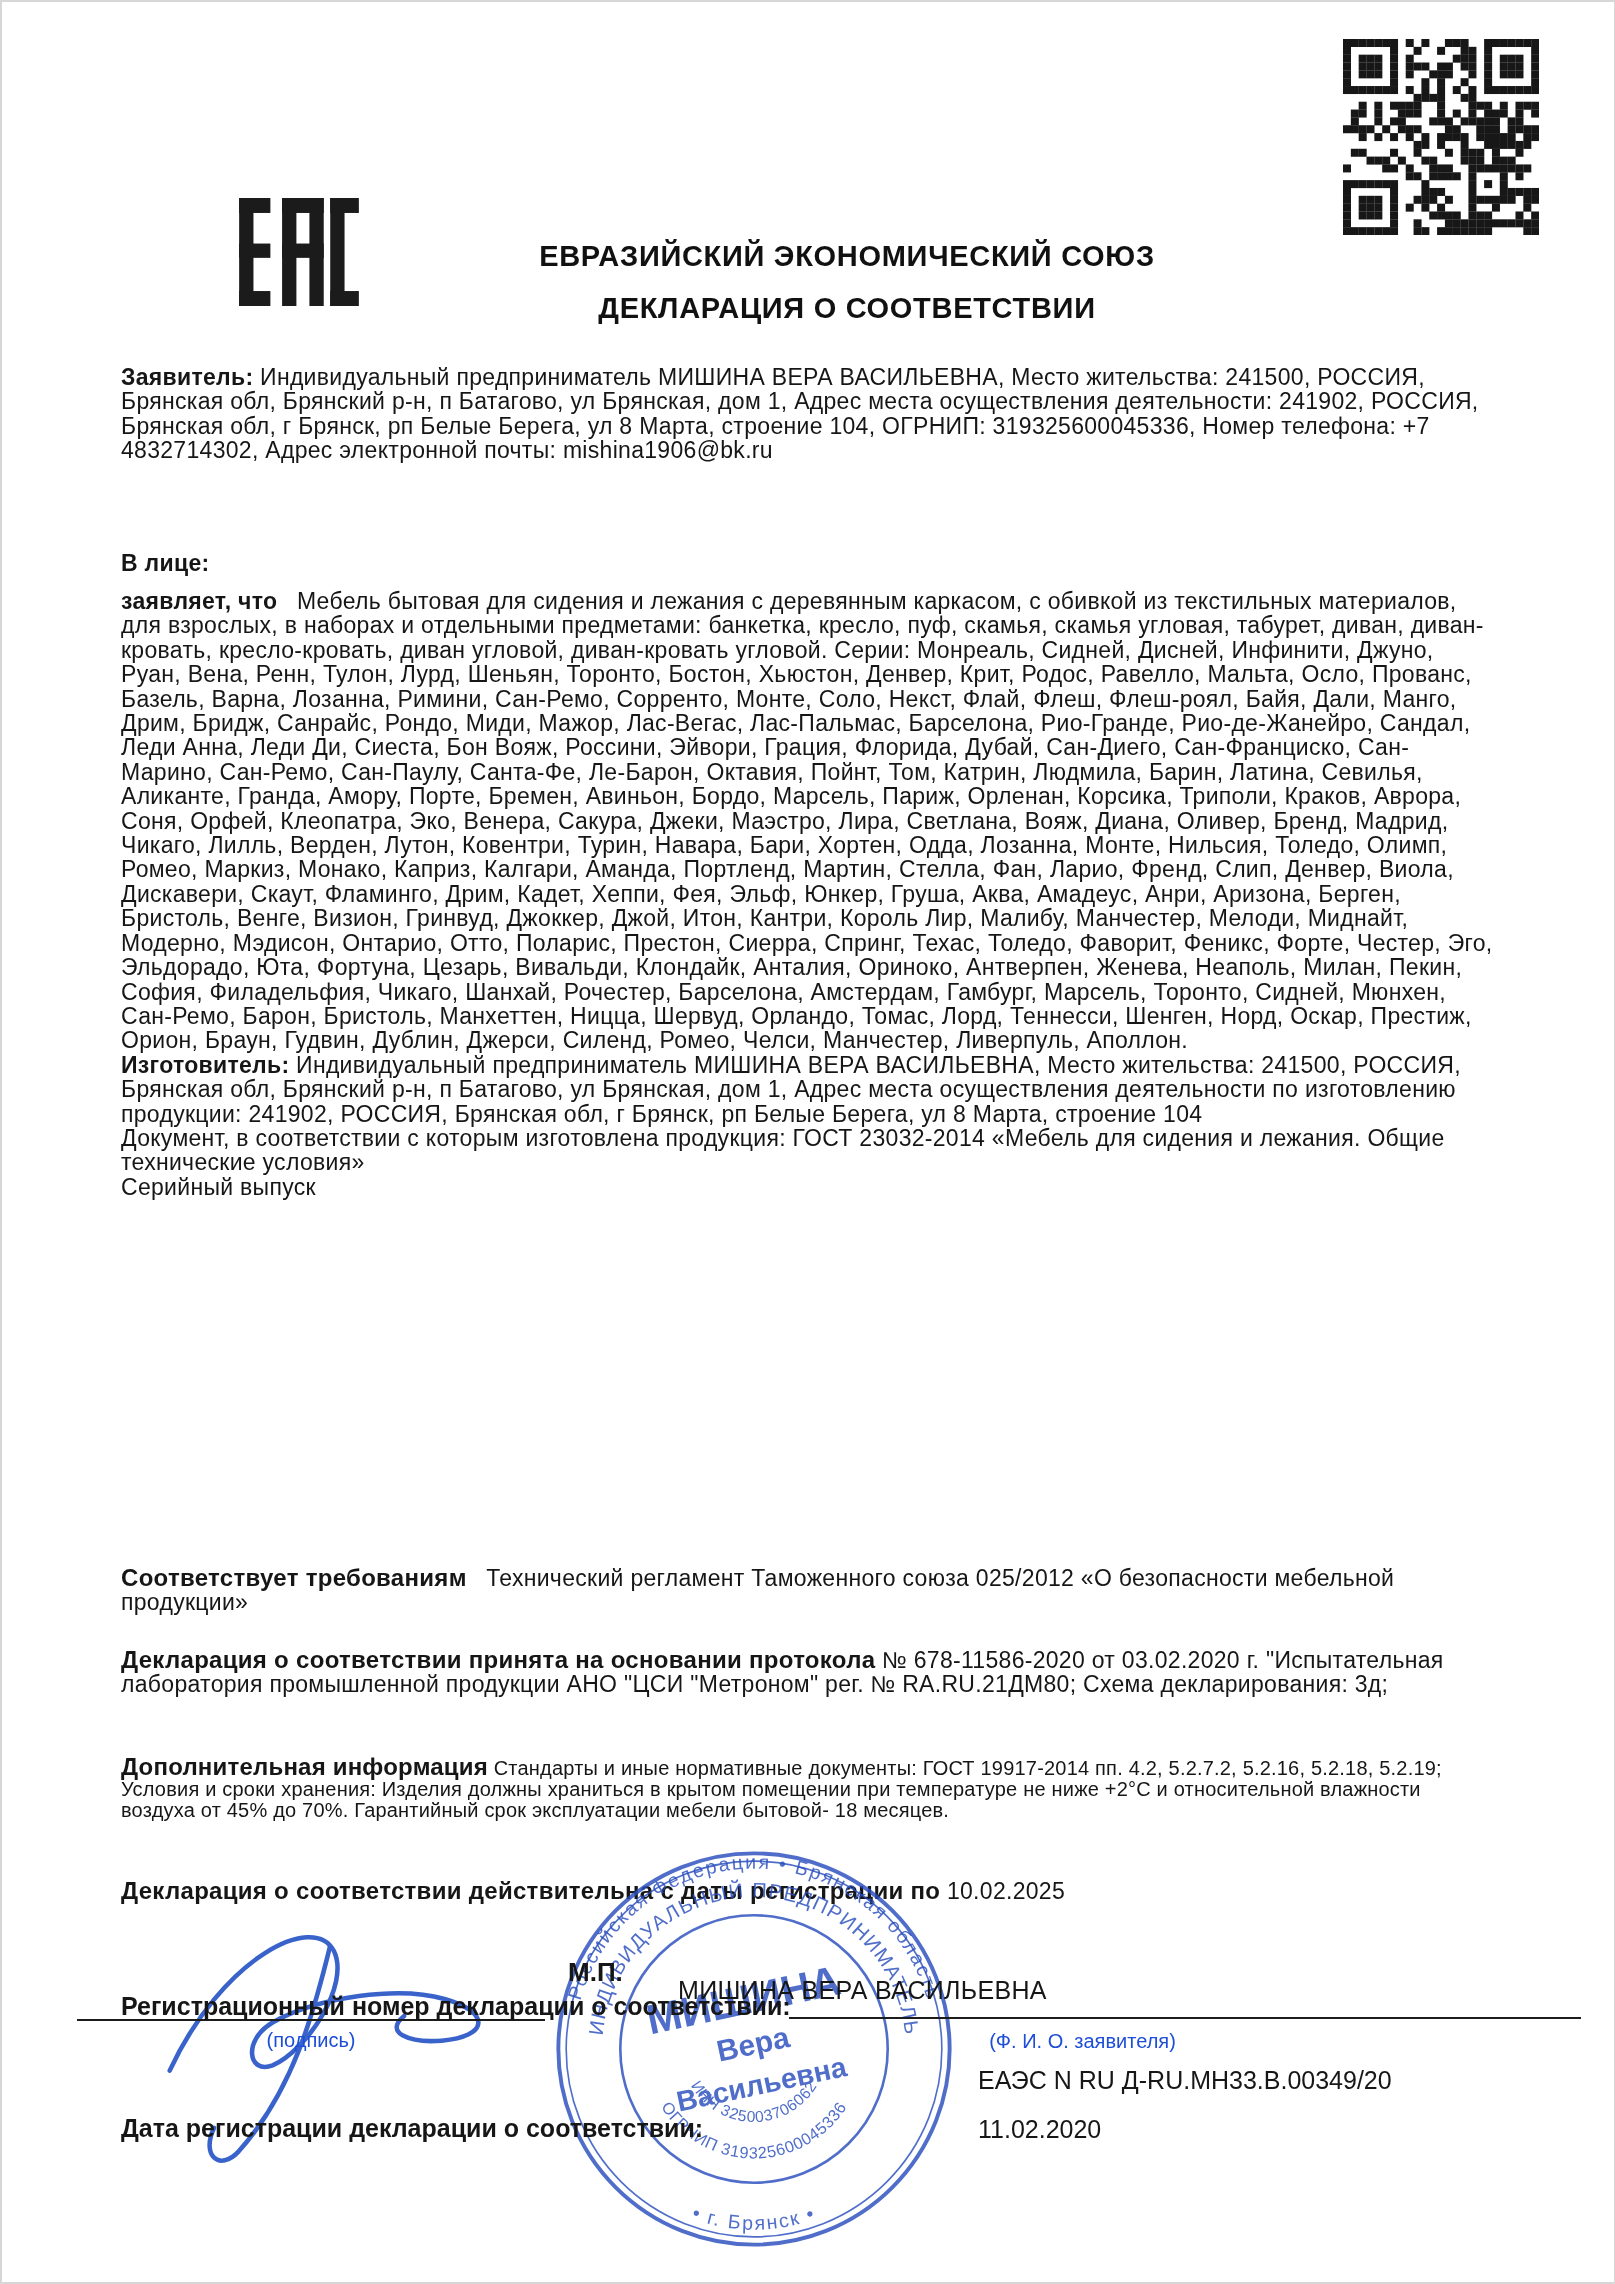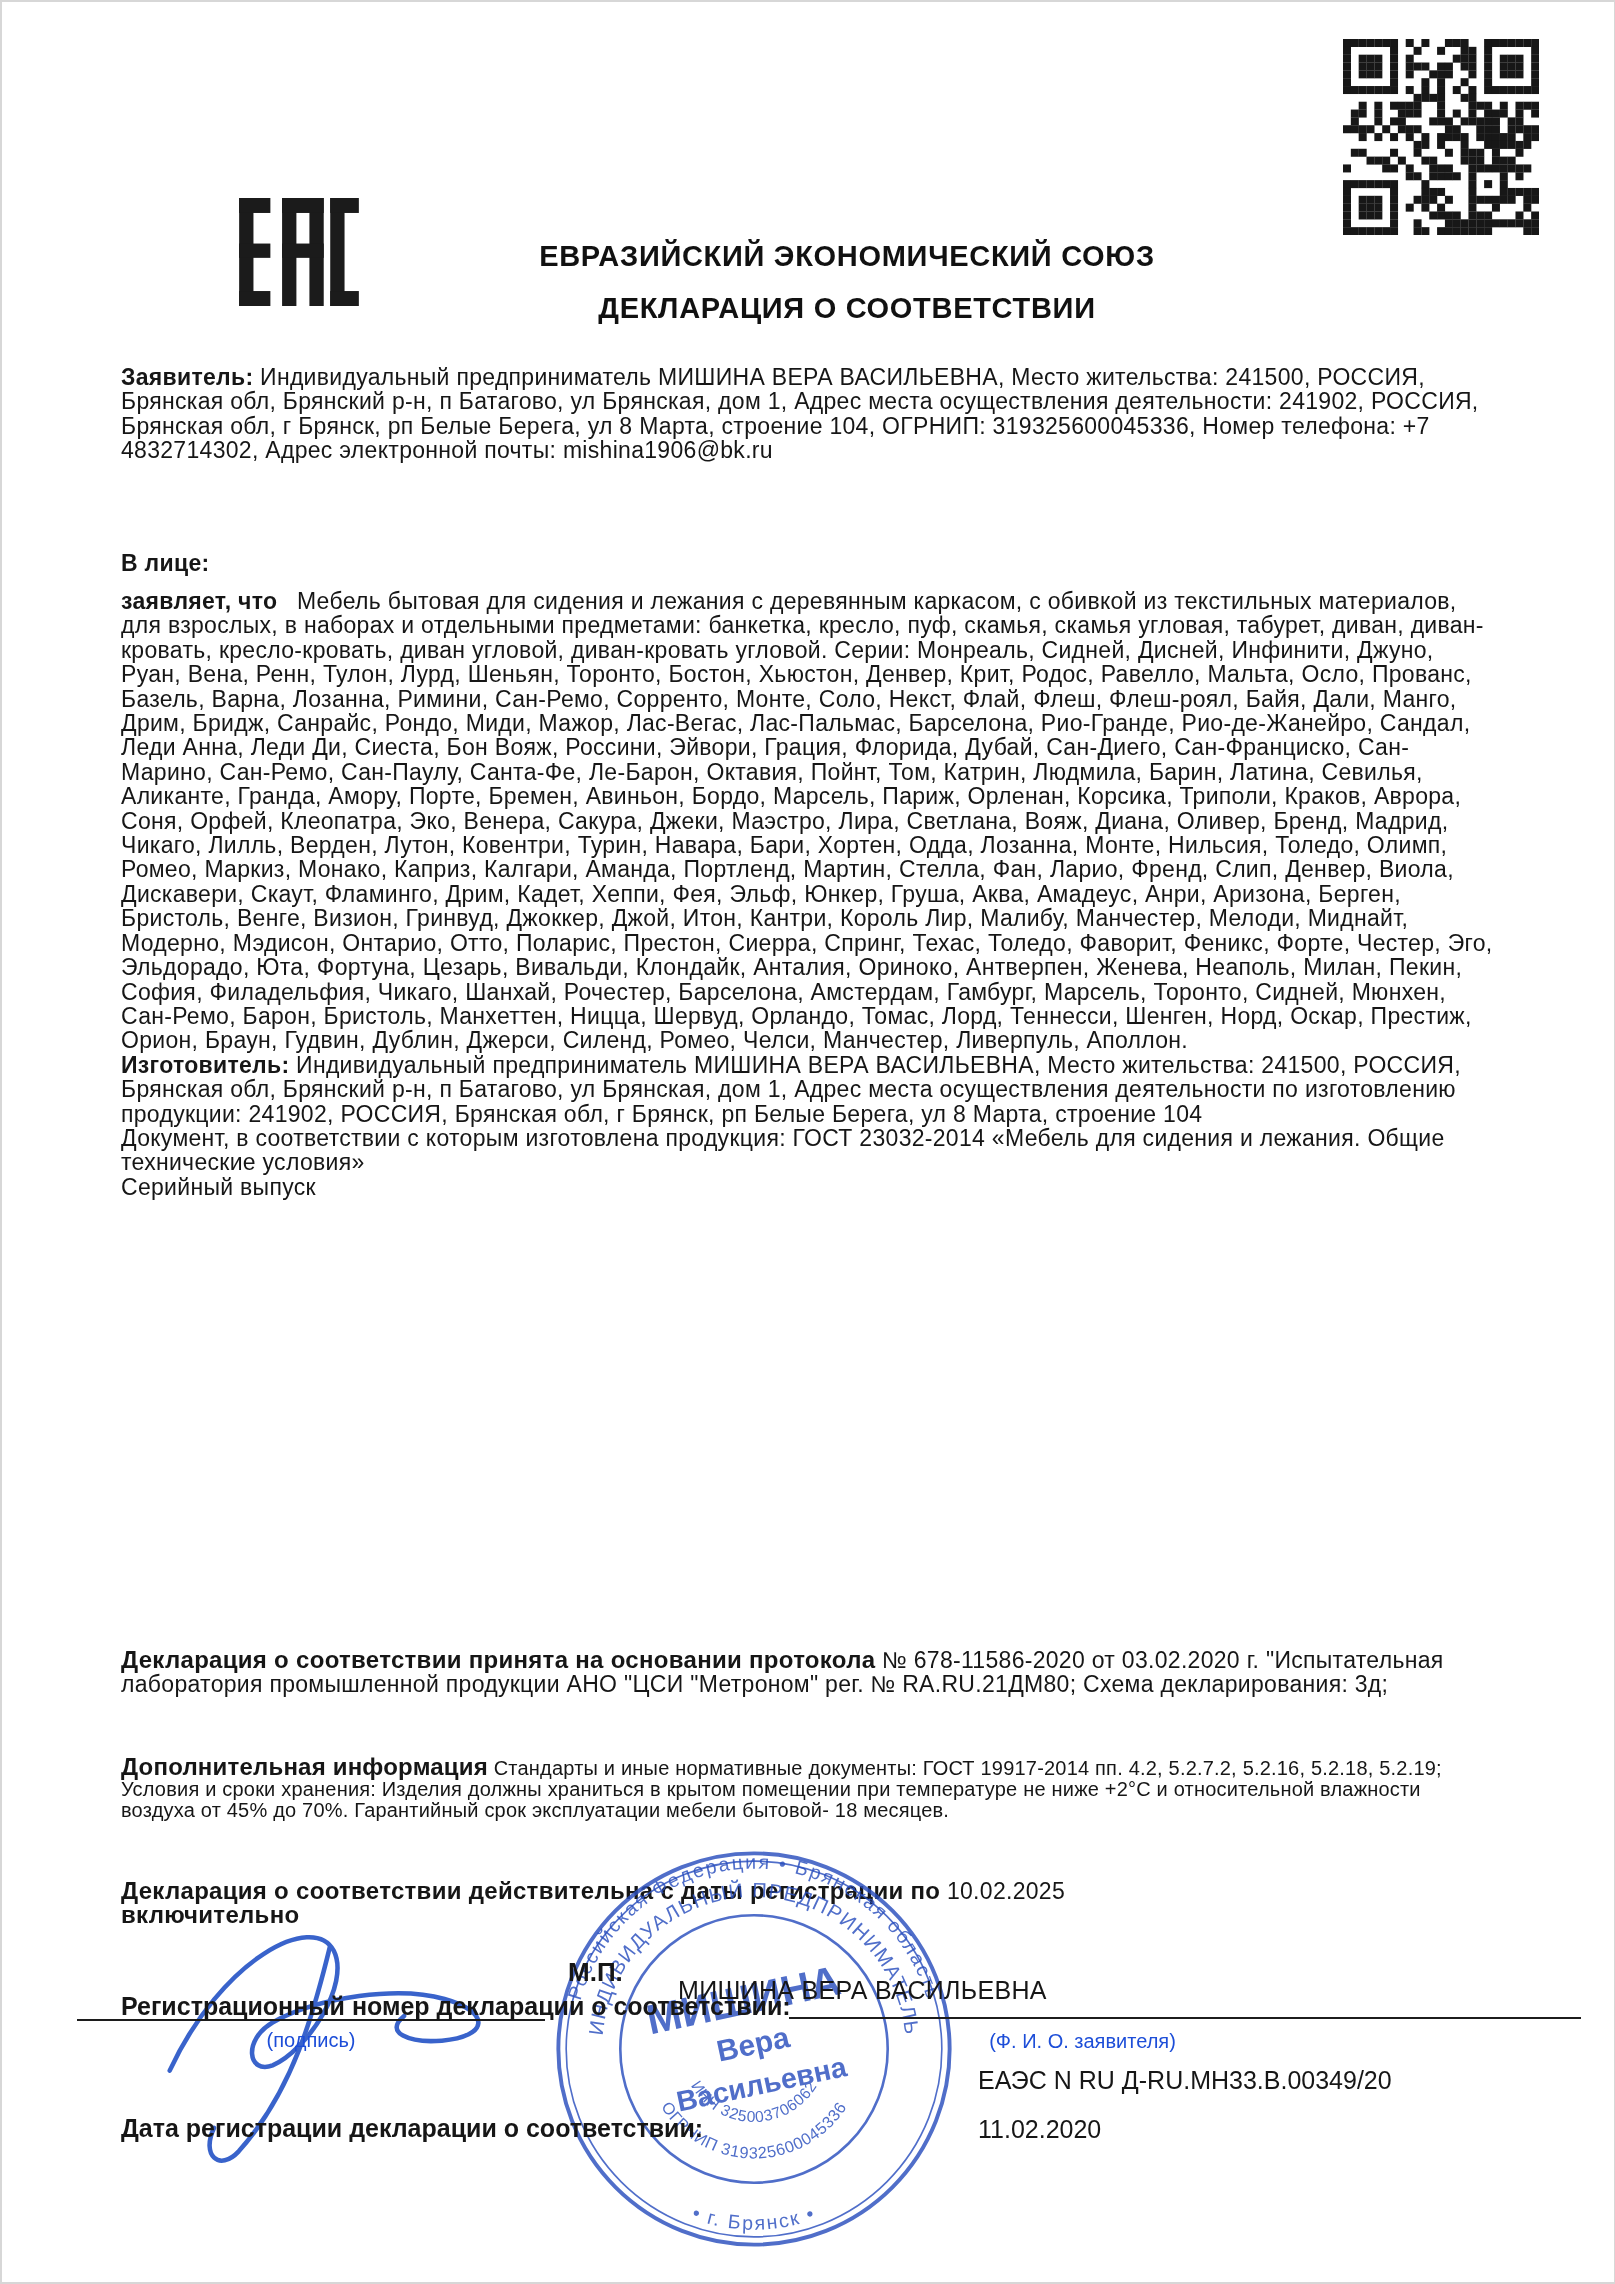--- a/index.html
+++ b/index.html
@@ -409,32 +409,35 @@
     <b class="lbl">В лице:</b>
   </div>
 
   <div class="abs body-text" style="left:121px; top:589px; width:1377px;">
     <p><b class="lbl gap-after-label">заявляет, что</b><span>Мебель бытовая для сидения и лежания с деревянным каркасом, с обивкой из текстильных материалов, для взрослых, в наборах и отдельными предметами: банкетка, кресло, пуф, скамья, скамья угловая, табурет, диван, диван-кровать, кресло-кровать, диван угловой, диван-кровать угловой. Серии: Монреаль, Сидней, Дисней, Инфинити, Джуно, Руан, Вена, Ренн, Тулон, Лурд, Шеньян, Торонто, Бостон, Хьюстон, Денвер, Крит, Родос, Равелло, Мальта, Осло, Прованс, Базель, Варна, Лозанна, Римини, Сан-Ремо, Сорренто, Монте, Соло, Некст, Флай, Флеш, Флеш-роял, Байя, Дали, Манго, Дрим, Бридж, Санрайс, Рондо, Миди, Мажор, Лас-Вегас, Лас-Пальмас, Барселона, Рио-Гранде, Рио-де-Жанейро, Сандал, Леди Анна, Леди Ди, Сиеста, Бон Вояж, Россини, Эйвори, Грация, Флорида, Дубай, Сан-Диего, Сан-Франциско, Сан-Марино, Сан-Ремо, Сан-Паулу, Санта-Фе, Ле-Барон, Октавия, Пойнт, Том, Катрин, Людмила, Барин, Латина, Севилья, Аликанте, Гранда, Амору, Порте, Бремен, Авиньон, Бордо, Марсель, Париж, Орленан, Корсика, Триполи, Краков, Аврора, Соня, Орфей, Клеопатра, Эко, Венера, Сакура, Джеки, Маэстро, Лира, Светлана, Вояж, Диана, Оливер, Бренд, Мадрид, Чикаго, Лилль, Верден, Лутон, Ковентри, Турин, Навара, Бари, Хортен, Одда, Лозанна, Монте, Нильсия, Толедо, Олимп, Ромео, Маркиз, Монако, Каприз, Калгари, Аманда, Портленд, Мартин, Стелла, Фан, Ларио, Френд, Слип, Денвер, Виола, Дискавери, Скаут, Фламинго, Дрим, Кадет, Хеппи, Фея, Эльф, Юнкер, Груша, Аква, Амадеус, Анри, Аризона, Берген, Бристоль, Венге, Визион, Гринвуд, Джоккер, Джой, Итон, Кантри, Король Лир, Малибу, Манчестер, Мелоди, Миднайт, Модерно, Мэдисон, Онтарио, Отто, Поларис, Престон, Сиерра, Спринг, Техас, Толедо, Фаворит, Феникс, Форте, Честер, Эго, Эльдорадо, Юта, Фортуна, Цезарь, Вивальди, Клондайк, Анталия, Ориноко, Антверпен, Женева, Неаполь, Милан, Пекин, София, Филадельфия, Чикаго, Шанхай, Рочестер, Барселона, Амстердам, Гамбург, Марсель, Торонто, Сидней, Мюнхен, Сан-Ремо, Барон, Бристоль, Манхеттен, Ницца, Шервуд, Орландо, Томас, Лорд, Теннесси, Шенген, Норд, Оскар, Престиж, Орион, Браун, Гудвин, Дублин, Джерси, Силенд, Ромео, Челси, Манчестер, Ливерпуль, Аполлон.</span></p>
     <p><b class="lbl">Изготовитель:</b><span> Индивидуальный предприниматель МИШИНА ВЕРА ВАСИЛЬЕВНА, Место жительства: 241500, РОССИЯ, Брянская обл, Брянский р-н, п Батагово, ул Брянская, дом 1, Адрес места осуществления деятельности по изготовлению продукции: 241902, РОССИЯ, Брянская обл, г Брянск, рп Белые Берега, ул 8 Марта, строение 104</span></p>
     <p>Документ, в соответствии с которым изготовлена продукция: ГОСТ 23032-2014 «Мебель для сидения и лежания. Общие технические условия»</p>
     <p>Серийный выпуск</p>
   </div>
 
+  <div class="abs body-text" style="left:121px; top:1566px; width:1377px;">
+    <p><b class="lbl gap-after-label" style="font-size:24px;">Соответствует требованиям</b><span>Технический регламент Таможенного союза 025/2012 «О безопасности мебельной продукции»</span></p>
+  </div>
 
   <div class="abs body-text" style="left:121px; top:1648px; width:1377px;">
     <p><b class="lbl" style="font-size:24px;">Декларация о соответствии принята на основании протокола</b><span> № 678-11586-2020 от 03.02.2020 г.  "Испытательная лаборатория промышленной продукции АНО "ЦСИ "Метроном" рег. № RA.RU.21ДМ80; Схема декларирования: 3д;</span></p>
   </div>
 
   <div class="abs small-text" style="left:121px; top:1756px; width:1377px;">
     <p><b class="lbl" style="font-size:24px;">Дополнительная информация</b><span> Стандарты и иные нормативные документы: ГОСТ 19917-2014 пп. 4.2, 5.2.7.2, 5.2.16, 5.2.18, 5.2.19; Условия и сроки хранения: Изделия должны храниться в крытом помещении при температуре не ниже +2°С и относительной влажности воздуха от 45% до 70%. Гарантийный срок эксплуатации мебели бытовой- 18 месяцев.</span></p>
   </div>
 
   <div class="abs body-text" style="left:121px; top:1879px; width:1377px;">
     <p>
-      <b class="lbl" style="font-size:24px;">Декларация о соответствии действительна с даты регистрации по</b><span> 10.02.2025 </span><span class="validity-end" style="font-size:24px;">включительно</span>
+      <b class="lbl" style="font-size:24px;">Декларация о соответствии действительна с даты регистрации по</b><span> 10.02.2025 </span>
     </p>
   </div>
 
   <svg class="abs" style="left:98px; top:1900px;" width="482" height="280" viewBox="0 0 740 430">
     <g fill="none" stroke="#2453c6" stroke-width="7" stroke-linecap="round" opacity="0.9">
       <path d="M 110,262 C 190,90 330,18 362,78 C 388,130 320,232 268,254 C 230,268 222,215 268,188 C 340,148 462,132 532,152 C 604,172 600,210 528,216 C 478,220 438,204 470,178"></path>
       <path d="M 356,72 C 332,170 300,292 216,386 C 186,418 158,392 178,350"></path>
     </g>
   </svg>
 

